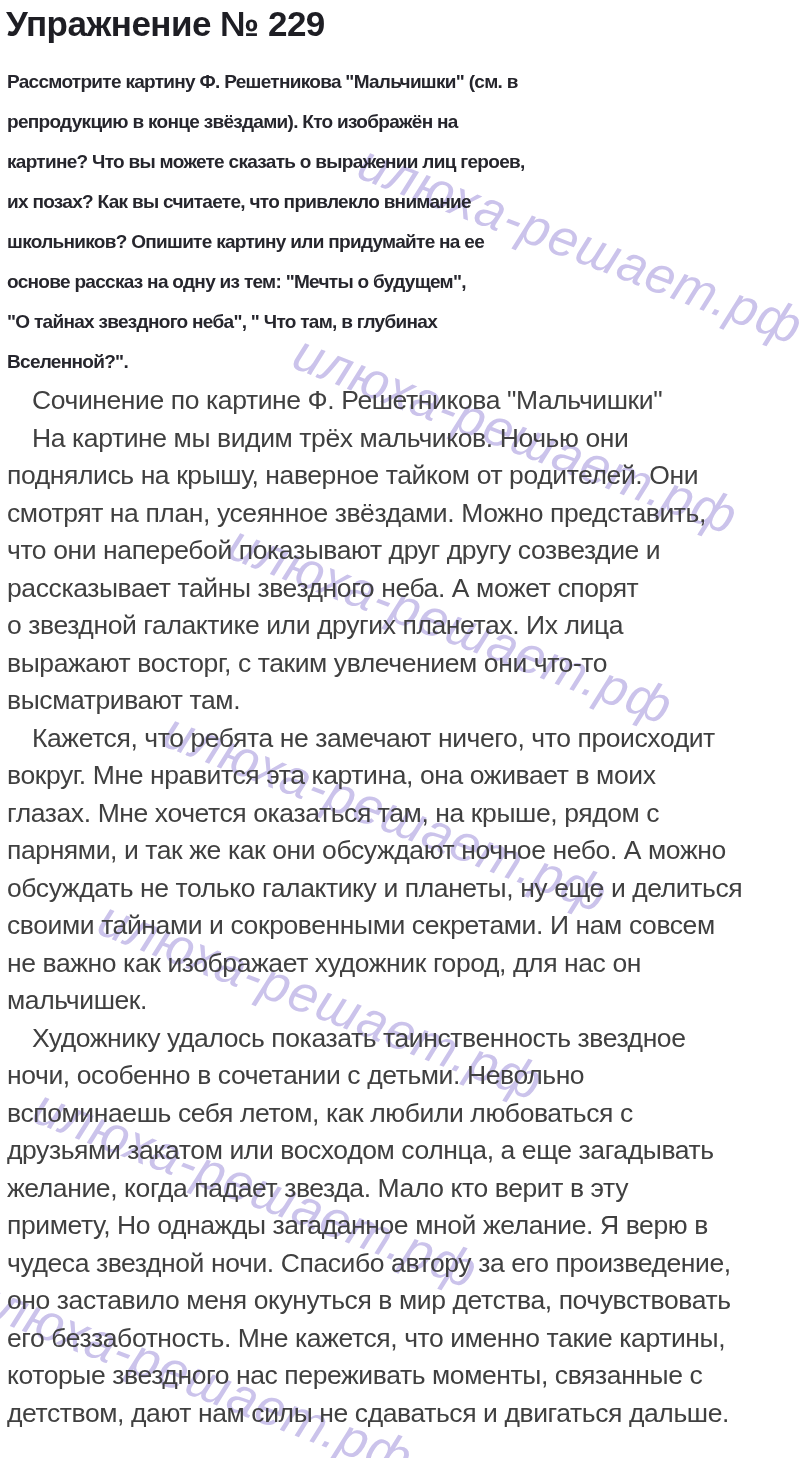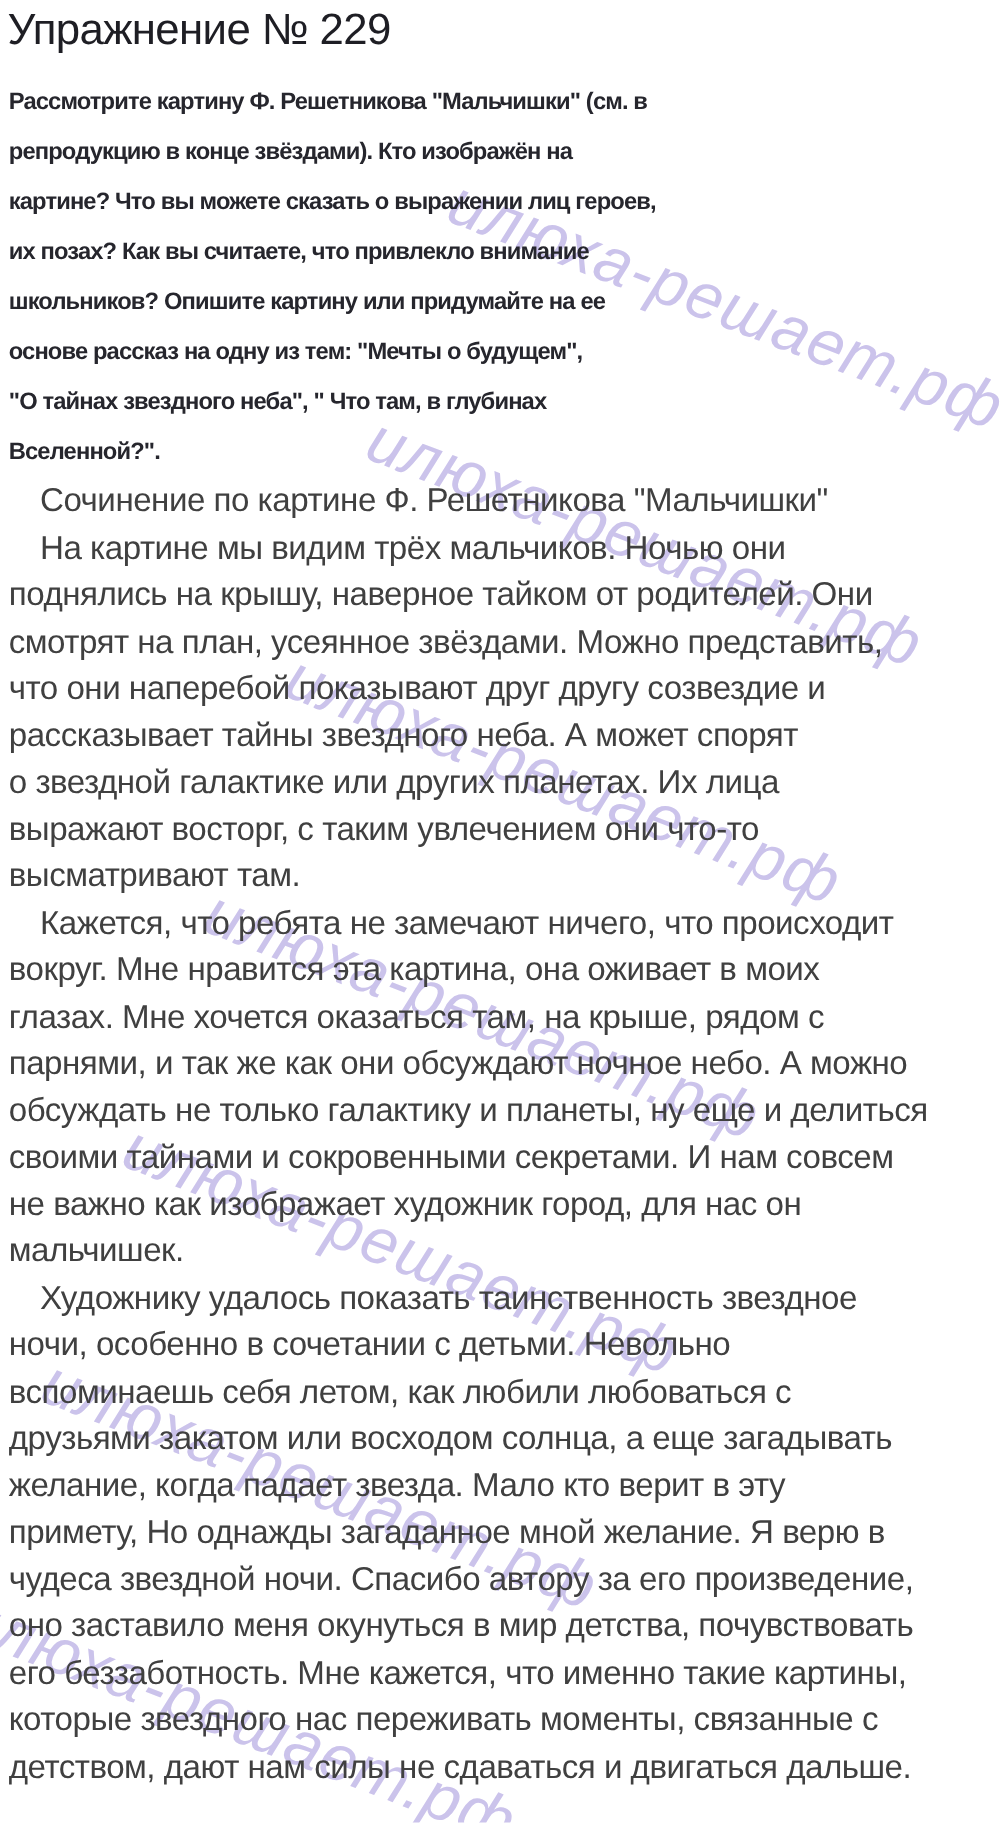--- a/index.html
+++ b/index.html
@@ -24,21 +24,21 @@
     transform: rotate(21deg);
     transform-origin: 0 0;
   }
   .content {
     position: absolute; inset: 0;
     z-index: 1;
   }
   .page-title {
     margin: 2px 0 0 6px;
     font-size: 35px;
-    font-weight: 400;
+    font-weight: 700;
     letter-spacing: -0.5px;
     color: #1e1e24;
     line-height: 44px;
   }
   .task-block { margin-top: 16px; }
   .task-line {
     padding-left: 7px;
     font-size: 19px;
     font-weight: 700;
     letter-spacing: -0.7px;

